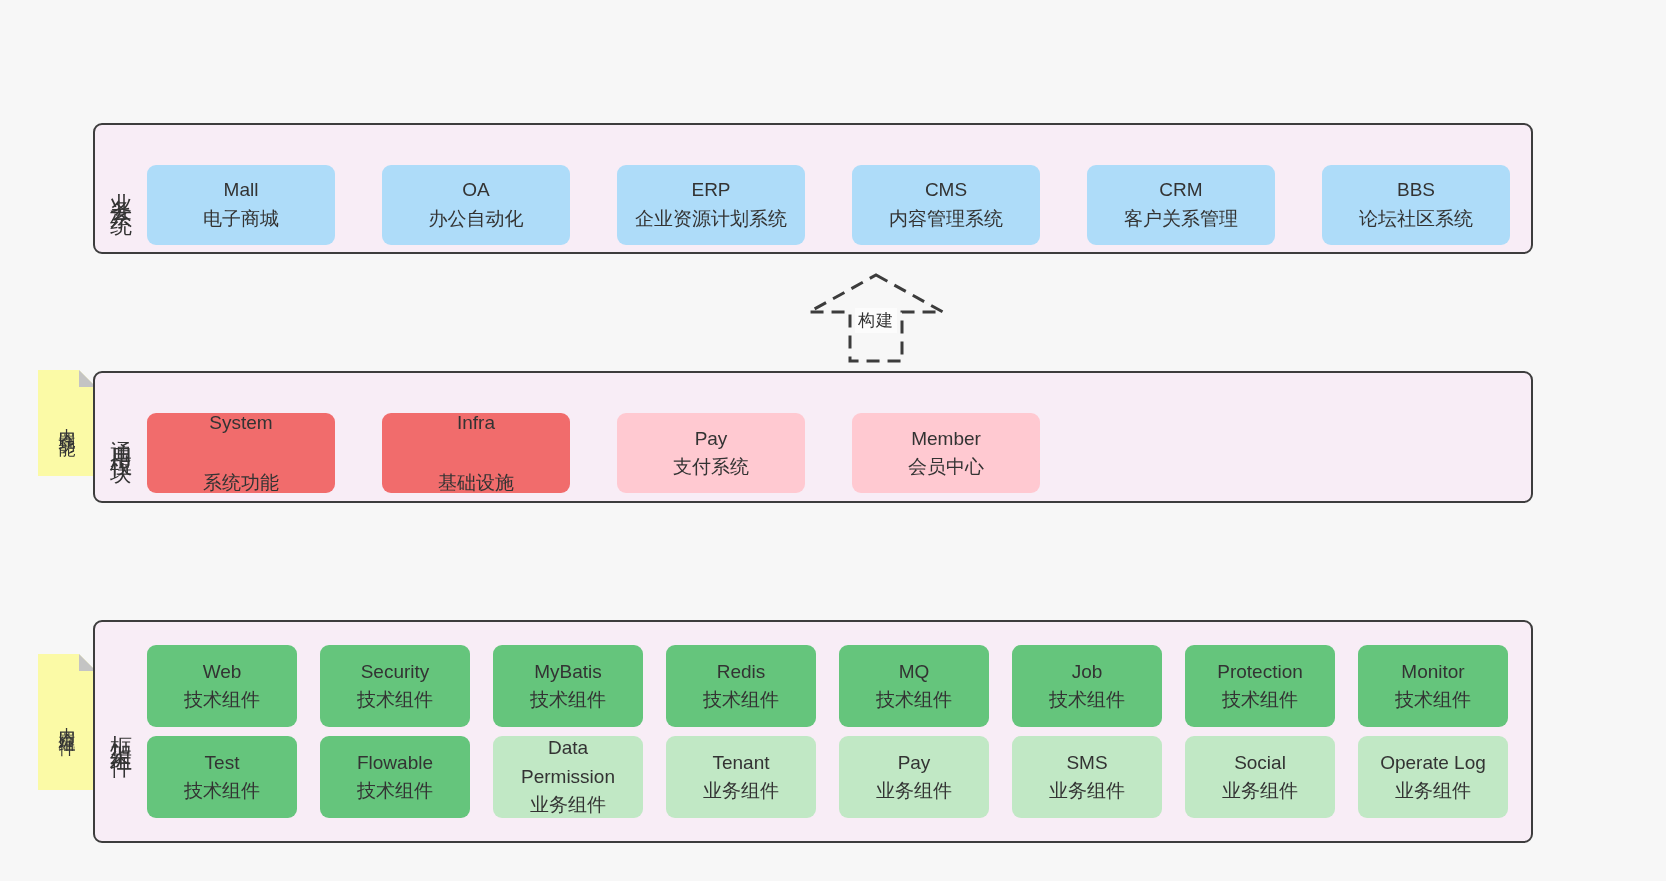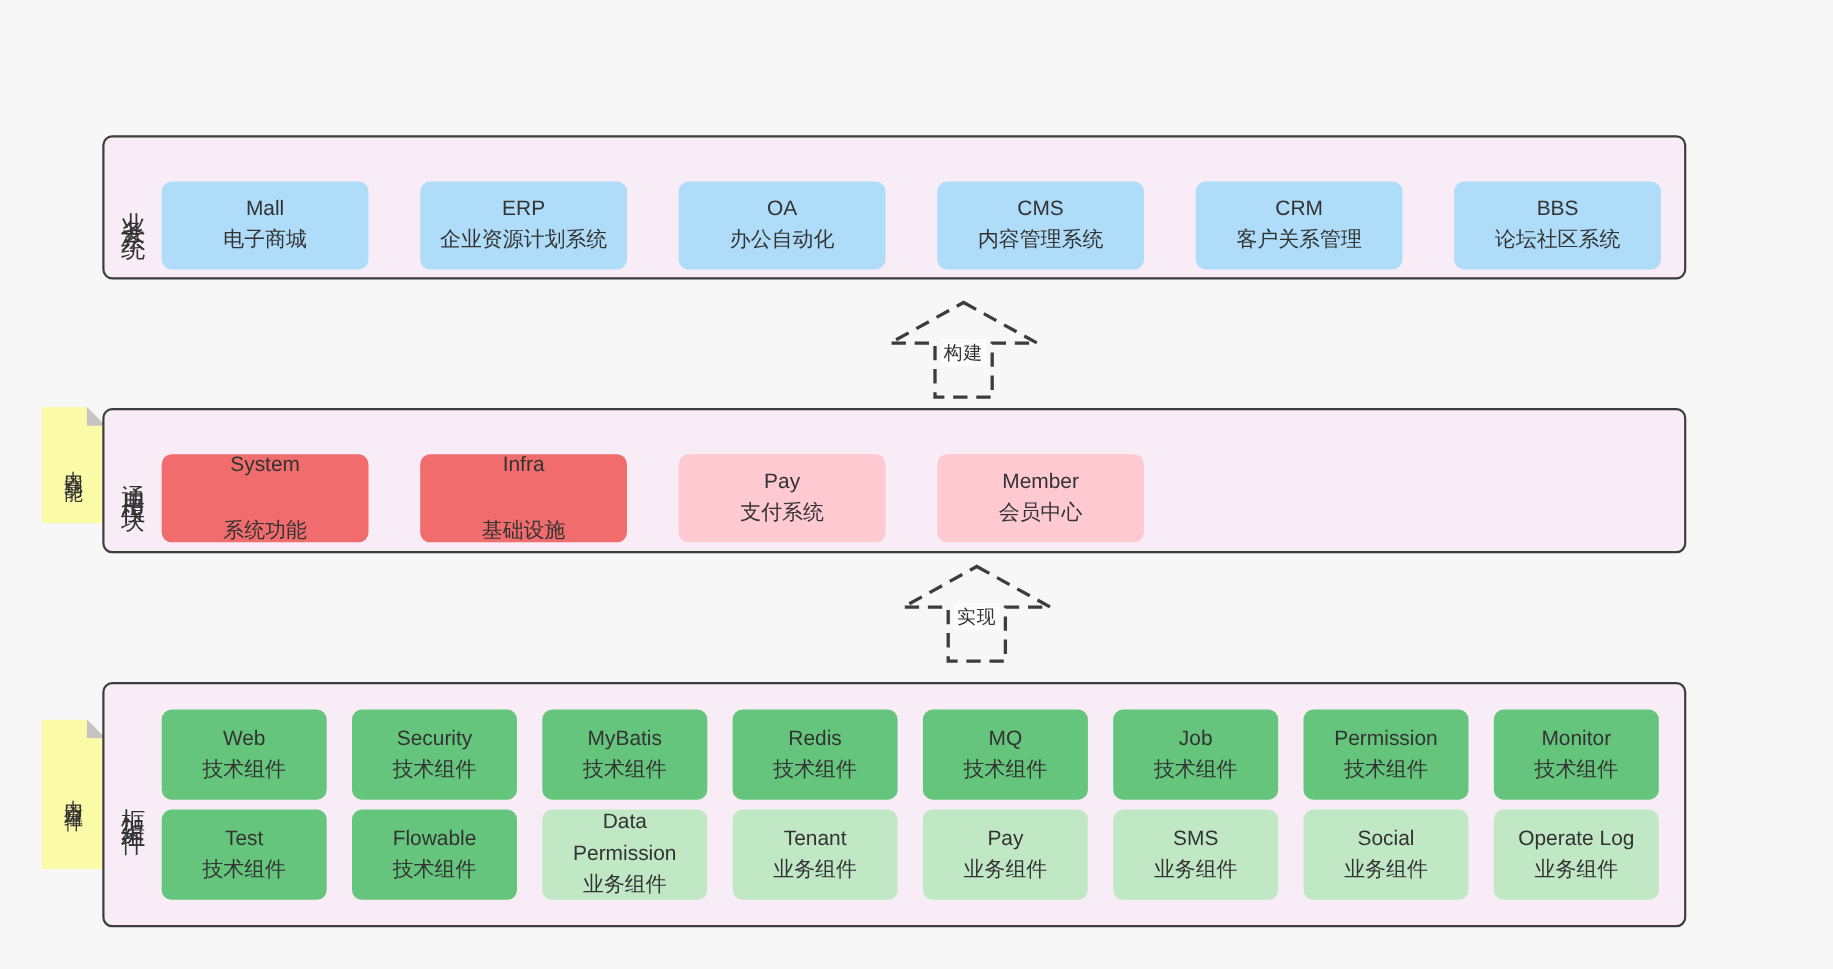--- a/index.html
+++ b/index.html
@@ -92,26 +92,26 @@
   </div>
 
   <section class="band band1">
     <div class="band-label">业务系统</div>
     <div class="boxes">
       <div class="box box-lg blue">
         <span>Mall</span>
         <span>电子商城</span>
       </div>
       <div class="box box-lg blue">
+        <span>OA</span>
+        <span>办公自动化</span>
+      </div>
+      <div class="box box-lg blue">
         <span>ERP</span>
         <span>企业资源计划系统</span>
-      </div>
-      <div class="box box-lg blue">
-        <span>OA</span>
-        <span>办公自动化</span>
       </div>
       <div class="box box-lg blue">
         <span>CMS</span>
         <span>内容管理系统</span>
       </div>
       <div class="box box-lg blue">
         <span>CRM</span>
         <span>客户关系管理</span>
       </div>
       <div class="box box-lg blue">
@@ -143,26 +143,20 @@
         <span>Pay</span>
         <span>支付系统</span>
       </div>
       <div class="box box-lg pink">
         <span>Member</span>
         <span>会员中心</span>
       </div>
     </div>
   </section>
 
-  <div class="arrow arrow2">
-    <svg width="140" height="92" viewBox="0 0 140 92">
-      <polygon points="70,3 137,40 96,40 96,89 44,89 44,40 3,40" fill="none" stroke="#3c3c3c" stroke-width="3" stroke-dasharray="13 8"></polygon>
-    </svg>
-    <span class="arrow-label">实现</span>
-  </div>
 
   <section class="band band3">
     <div class="band-label">框架组件</div>
     <div class="boxcol">
       <div class="boxrow">
         <div class="box box-sm g-dark">
           <span>Web</span>
           <span>技术组件</span>
         </div>
         <div class="box box-sm g-dark">
@@ -179,21 +173,21 @@
         </div>
         <div class="box box-sm g-dark">
           <span>MQ</span>
           <span>技术组件</span>
         </div>
         <div class="box box-sm g-dark">
           <span>Job</span>
           <span>技术组件</span>
         </div>
         <div class="box box-sm g-dark">
-          <span>Permission</span>
+          <span>Protection</span>
           <span>技术组件</span>
         </div>
         <div class="box box-sm g-dark">
           <span>Monitor</span>
           <span>技术组件</span>
         </div>
       </div>
       <div class="boxrow">
         <div class="box box-sm g-dark">
           <span>Test</span>

